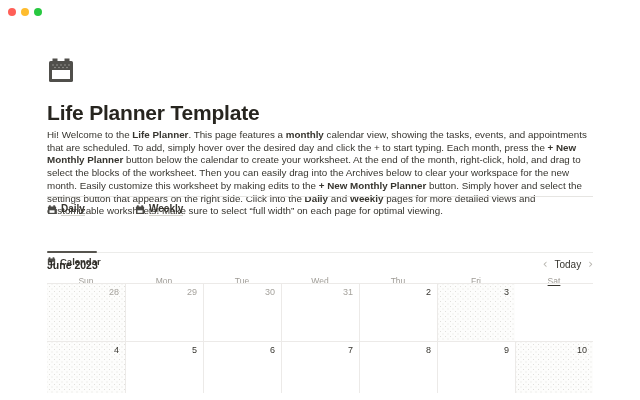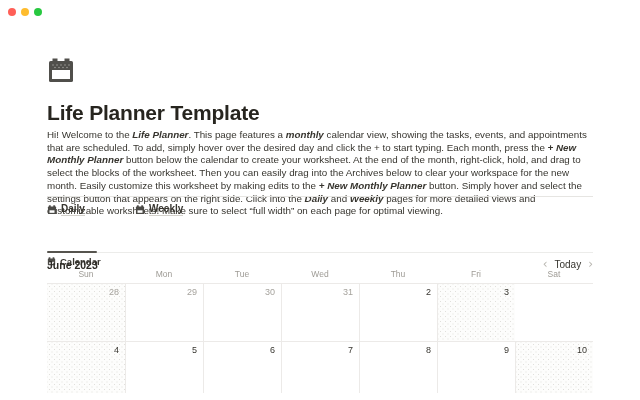--- a/index.html
+++ b/index.html
@@ -19,21 +19,21 @@
   .page-icon { position:absolute; left:47px; top:57px; width:28px; height:28px; color:#504f4b; cursor:pointer; }
   .page-icon svg { width:100%; height:100%; display:block; }
 
   
   .page-title { position:absolute; left:47px; top:101px; width:546px;
     font-size:21px; font-weight:700; letter-spacing:-0.2px; color:#27251f; }
 
   
   .intro { position:absolute; left:47px; top:129px; width:546px;
     font-size:9.8px; line-height:12.7px; color:#37352f; }
-  .intro .b { font-weight:700;font-style:italic; }
+  .intro .b { font-weight:700; }
 
   
   .divider { position:absolute; left:47px; width:546px; height:1px; background:#e6e5e2; }
   .divider-1 { top:196px; }
 
   
   .page-link { position:absolute; top:203px; display:flex; align-items:center; gap:4px; cursor:pointer; }
   .page-link .sicon { width:10px; height:10px; color:#4c4b47; flex:0 0 auto; }
   .page-link .sicon svg { width:100%; height:100%; display:block; }
   .page-link .lbl { font-size:10px; font-weight:600; color:#37352f;
@@ -49,21 +49,21 @@
   .tab-divider { position:absolute; left:47px; top:252px; width:546px; height:1px; background:#ececea; }
   .tab-underline { position:absolute; left:47px; top:251px; width:50px; height:2px; background:#56544e; border-radius:1px; }
 
   
   .month-label { position:absolute; left:47px; top:259px; font-size:10.5px; font-weight:700; color:#2f2d28; }
   .cal-nav { position:absolute; right:47px; top:258px; display:flex; align-items:center; gap:7px; }
   .chev { font-size:12px; line-height:12px; color:#b9b7b1; cursor:pointer; font-family:"DejaVu Sans", sans-serif; }
   .today-btn { font-size:10px; color:#37352f; cursor:pointer; }
 
   
-  .weekdays { position:absolute; left:47px; top:269px; width:546px; display:flex; }
+  .weekdays { position:absolute; left:47px; top:276px; width:546px; display:flex;text-decoration:underline; }
   .weekdays span { flex:1 1 0; text-align:center; font-size:8.5px; color:#9e9b95; }
 
   
   .grid { position:absolute; left:47px; top:283px; width:546px; height:109px;
     border-top:1px solid #eceae8; }
   .grid-row { display:flex; width:546px; }
   .row-1 { height:57px; }
   .row-2 { height:52px; border-top:1px solid #eceae8; }
   .day-cell { position:relative; width:78px; flex:0 0 78px; background:#ffffff; cursor:pointer; }
   .day-cell + .day-cell { border-left:1px solid #eceae8; }

